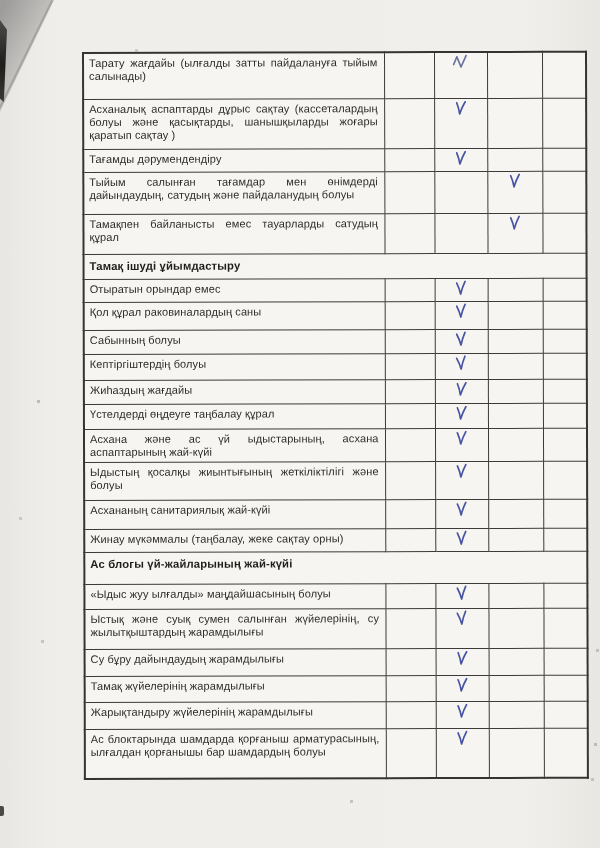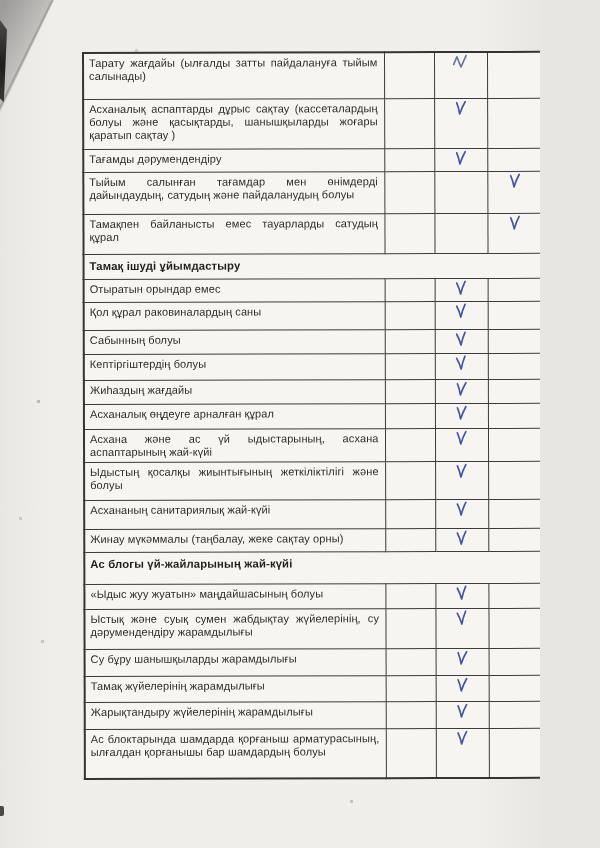--- a/index.html
+++ b/index.html
@@ -4,21 +4,21 @@
 <style>
   html,body{margin:0;padding:0;}
   body{
     width:600px;height:848px;
     font-family:"Liberation Sans", sans-serif;
     background:#e8e6e2;
     overflow:hidden;
   }
   .page{
     position:relative;
-    width:540px;height:848px;
+    width:600px;height:848px;
     background:
       linear-gradient(90deg, #e9e7e3 0%, #f0eeea 9%, #f1efeb 88%, #e9e7e2 100%),
       #efede9;
     overflow:hidden;
   }
   
   .corner-fold{
     position:absolute;top:0;left:0;width:56px;height:112px;
     background:linear-gradient(118deg,#9d9c9a 6%,#c3c2bf 48%,#d8d6d2 72%,#e7e5e1 88%);
     clip-path:polygon(0 0,54px 0,0 112px);
@@ -184,21 +184,21 @@
           <tr style="height: 24px;">
             <td class="label-cell">Жиһаздың жағдайы</td>
             <td class="check-cell"></td>
             <td class="check-cell"><svg width="17" height="18" viewBox="0 0 17 18" class="mark" style="transform: rotate(4deg);">
                 <path d="M4.2 4 Q6.8 9.5 7.9 15 Q9.6 8.5 12.6 2.5" stroke="#4754a3" fill="none" stroke-width="1.7" stroke-linecap="round" stroke-linejoin="round"></path>
               </svg></td>
             <td class="check-cell"></td>
             <td class="check-cell"></td>
           </tr>
           <tr style="height: 25px;">
-            <td class="label-cell">Асханалық өңдеуге арналған құрал</td>
+            <td class="label-cell">Үстелдерді өңдеуге таңбалау құрал</td>
             <td class="check-cell"></td>
             <td class="check-cell"><svg width="17" height="18" viewBox="0 0 17 18" class="mark" style="transform: rotate(3deg);">
                 <path d="M4.2 4 Q6.8 9.5 7.9 15 Q9.6 8.5 12.6 2.5" stroke="#4754a3" fill="none" stroke-width="1.7" stroke-linecap="round" stroke-linejoin="round"></path>
               </svg></td>
             <td class="check-cell"></td>
             <td class="check-cell"></td>
           </tr>
           <tr style="height: 33px;">
             <td class="label-cell">Асхана және ас үй ыдыстарының, асхана аспаптарының жай-күйі</td>
             <td class="check-cell"></td>
@@ -232,39 +232,39 @@
             <td class="check-cell"><svg width="17" height="18" viewBox="0 0 17 18" class="mark" style="transform: rotate(-1deg);">
                 <path d="M4.2 4 Q6.8 9.5 7.9 15 Q9.6 8.5 12.6 2.5" stroke="#4754a3" fill="none" stroke-width="1.7" stroke-linecap="round" stroke-linejoin="round"></path>
               </svg></td>
             <td class="check-cell"></td>
             <td class="check-cell"></td>
           </tr>
           <tr style="height: 32px;">
             <td colspan="5" class="section-cell">Ас блогы үй-жайларының жай-күйі</td>
           </tr>
           <tr style="height: 25px;">
-            <td class="label-cell">«Ыдыс жуу жуатын» маңдайшасының болуы</td>
+            <td class="label-cell">«Ыдыс жуу ылғалды» маңдайшасының болуы</td>
             <td class="check-cell"></td>
             <td class="check-cell"><svg width="17" height="18" viewBox="0 0 17 18" class="mark" style="transform: rotate(-3deg);">
                 <path d="M4.2 4 Q6.8 9.5 7.9 15 Q9.6 8.5 12.6 2.5" stroke="#4754a3" fill="none" stroke-width="1.7" stroke-linecap="round" stroke-linejoin="round"></path>
               </svg></td>
             <td class="check-cell"></td>
             <td class="check-cell"></td>
           </tr>
           <tr style="height: 40px;">
-            <td class="label-cell">Ыстық және суық сумен жабдықтау жүйелерінің, су дәрумендендіру жарамдылығы</td>
+            <td class="label-cell">Ыстық және суық сумен салынған жүйелерінің, су жылытқыштардың жарамдылығы</td>
             <td class="check-cell"></td>
             <td class="check-cell"><svg width="17" height="18" viewBox="0 0 17 18" class="mark" style="transform: rotate(-4deg);">
                 <path d="M4.2 4 Q6.8 9.5 7.9 15 Q9.6 8.5 12.6 2.5" stroke="#4754a3" fill="none" stroke-width="1.7" stroke-linecap="round" stroke-linejoin="round"></path>
               </svg></td>
             <td class="check-cell"></td>
             <td class="check-cell"></td>
           </tr>
           <tr style="height: 27px;">
-            <td class="label-cell">Су бұру шанышқыларды жарамдылығы</td>
+            <td class="label-cell">Су бұру дайындаудың жарамдылығы</td>
             <td class="check-cell"></td>
             <td class="check-cell"><svg width="17" height="18" viewBox="0 0 17 18" class="mark" style="transform: rotate(4deg);">
                 <path d="M4.2 4 Q6.8 9.5 7.9 15 Q9.6 8.5 12.6 2.5" stroke="#4754a3" fill="none" stroke-width="1.7" stroke-linecap="round" stroke-linejoin="round"></path>
               </svg></td>
             <td class="check-cell"></td>
             <td class="check-cell"></td>
           </tr>
           <tr style="height: 26px;">
             <td class="label-cell">Тамақ жүйелерінің жарамдылығы</td>
             <td class="check-cell"></td>

